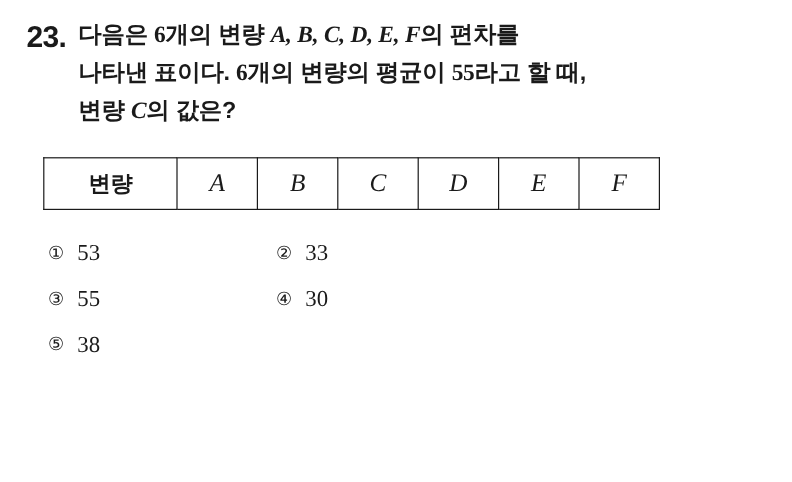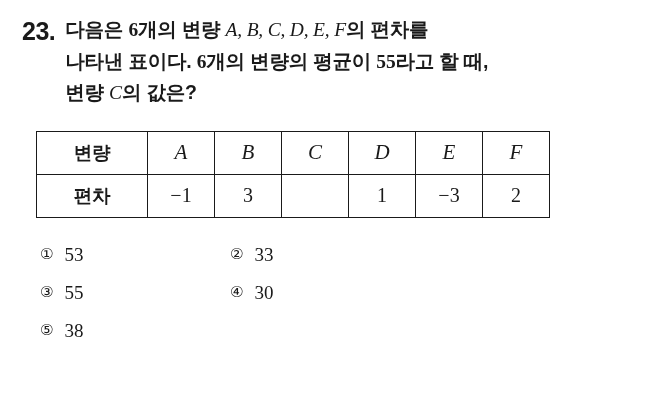--- a/index.html
+++ b/index.html
@@ -47,21 +47,21 @@
     max-width: 540px;
   }
   .stem-text .ser {
     font-family: "Liberation Serif", serif;
     font-weight: bold;
     font-style: normal;
   }
   .stem-text .var {
     font-family: "Liberation Serif", serif;
     font-style: italic;
-    font-weight: normal;
+    font-weight: bold;
   }
 
   
   .table-wrap {
     margin: 22px 0 0 14px;
   }
   table.devtable {
     border-collapse: collapse;
     table-layout: fixed;
   }
@@ -133,29 +133,20 @@
       <tbody>
           <tr>
         <td class="head-label">변량</td>
         <td class="cell varname">A</td>
         <td class="cell varname">B</td>
         <td class="cell varname">C</td>
         <td class="cell varname">D</td>
         <td class="cell varname">E</td>
         <td class="cell varname">F</td>
       </tr>
-      <tr>
-        <td class="head-label">편차</td>
-        <td class="cell">−1</td>
-        <td class="cell">3</td>
-        <td class="cell"></td>
-        <td class="cell">1</td>
-        <td class="cell">−3</td>
-        <td class="cell">2</td>
-      </tr>
     </tbody>
       </table>
   </div>
 
   <div class="choices">
     <div class="choice-row">
       <div class="choice">
         <span class="circnum">①</span>
         <span class="ctext">53</span>
       </div>

